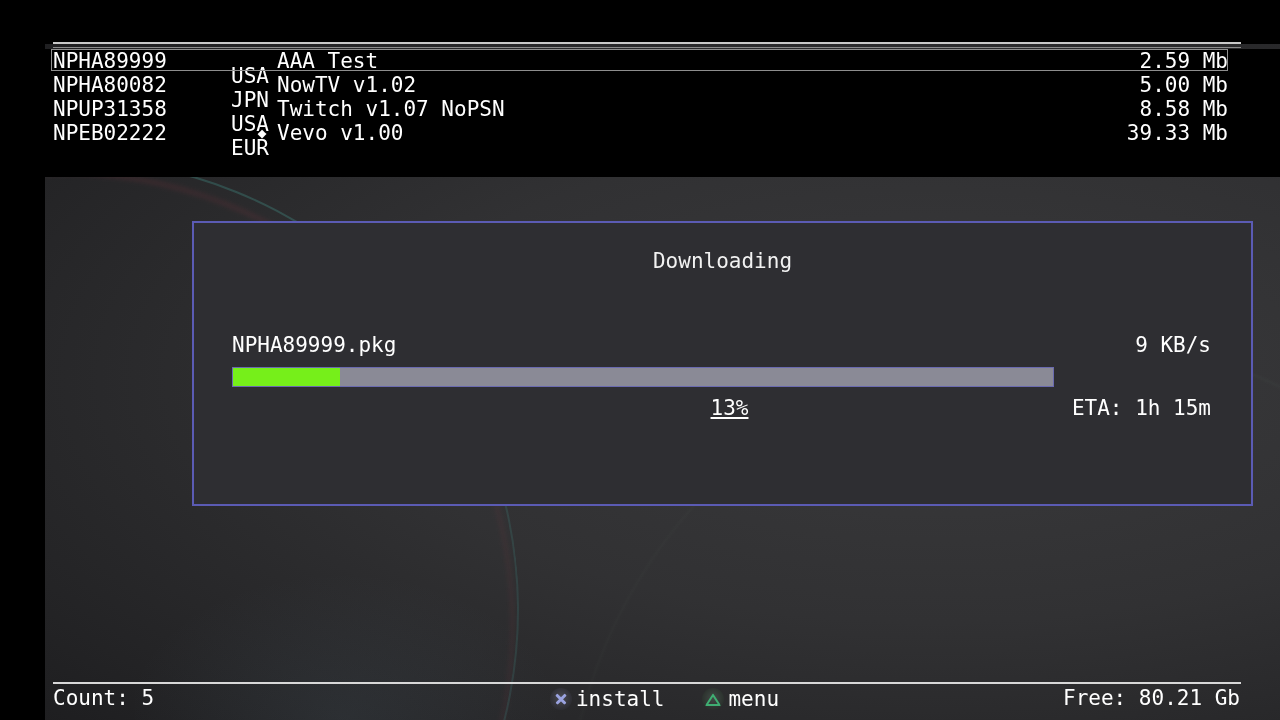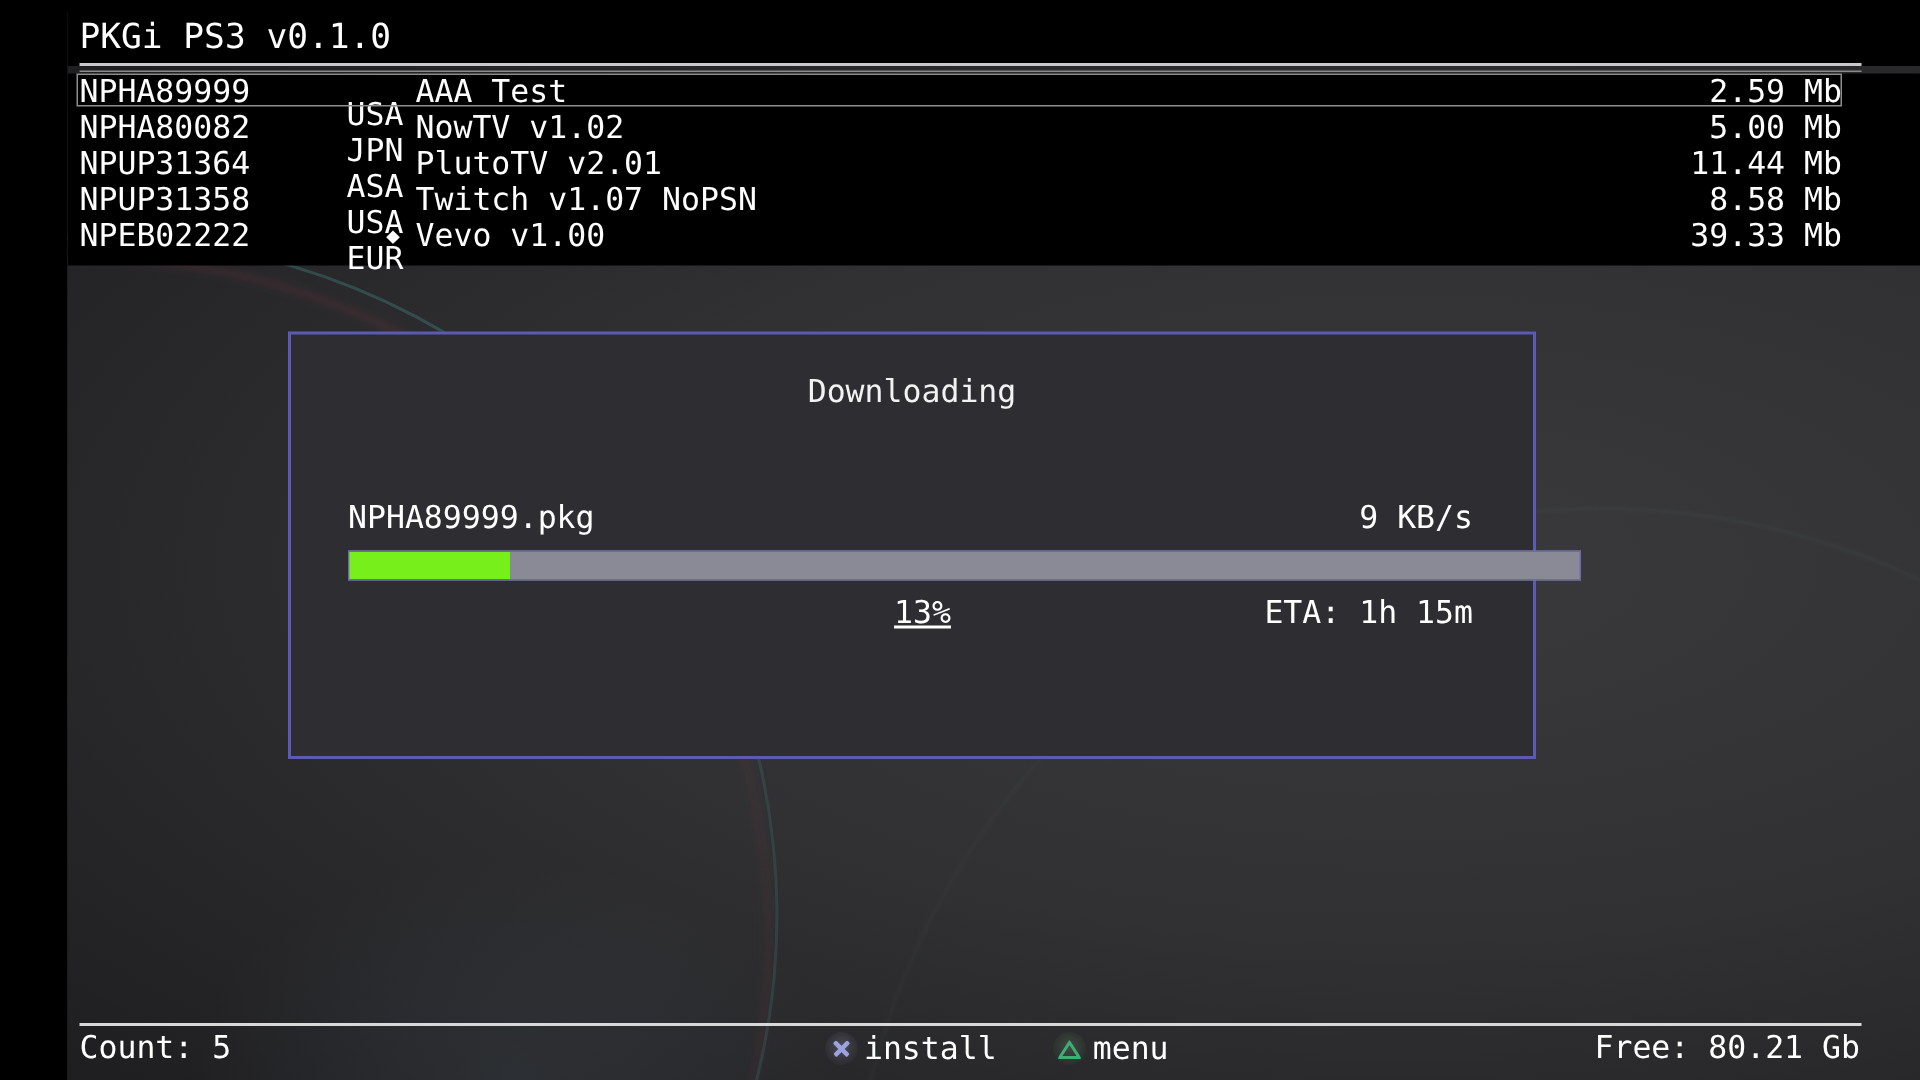--- a/index.html
+++ b/index.html
@@ -145,21 +145,21 @@
   }
   .c-size {
     position: absolute; right: 52px; top: 0;
     text-align: right;
   }
 
   
   #dialog {
     position: absolute;
     left: 147px; top: 213px;
-    width: 832px; height: 285px;
+    width: 1061px; height: 285px;
     background: #2e2e32;
     border: 2px solid #5b5bb4;
     box-sizing: border-box;
   }
   #dialog-title {
     position: absolute;
     left: 0; right: 0; top: 26px;
     text-align: center;
     color: #f2f2f2;
     font-size: 21px;
@@ -304,48 +304,40 @@
 
 <div id="screen">
   <div id="stage">
 
     <div class="arc" id="arc-red"></div>
     <div class="arc" id="arc-teal"></div>
     <div class="arc" id="arc-far"></div>
     <div id="glow-bottom"></div>
 
     <div id="header">
-      <div id="app-title">PKGi PS3 v0.1.0</div>
       <div id="header-rule"></div>
       <div id="header-rule2"></div>
     </div>
 
     <div id="list">
         <div class="row selected">
           <span class="c-id">NPHA89999</span>
           <span class="c-region">USA</span>
           <span class="c-mark"></span>
           <span class="c-name">AAA Test</span>
           <span class="c-size">2.59 Mb</span>
         </div>
         <div class="row">
           <span class="c-id">NPHA80082</span>
           <span class="c-region">JPN</span>
           <span class="c-mark"></span>
           <span class="c-name">NowTV v1.02</span>
           <span class="c-size">5.00 Mb</span>
         </div>
         <div class="row">
-          <span class="c-id">NPUP31364</span>
-          <span class="c-region">ASA</span>
-          <span class="c-mark"></span>
-          <span class="c-name">PlutoTV v2.01</span>
-          <span class="c-size">11.44 Mb</span>
-        </div>
-        <div class="row">
           <span class="c-id">NPUP31358</span>
           <span class="c-region">USA</span>
           <span class="c-mark"></span>
           <span class="c-name">Twitch v1.07 NoPSN</span>
           <span class="c-size">8.58 Mb</span>
         </div>
         <div class="row">
           <span class="c-id">NPEB02222</span>
           <span class="c-region">EUR</span>
           <span class="c-mark">◆</span>

